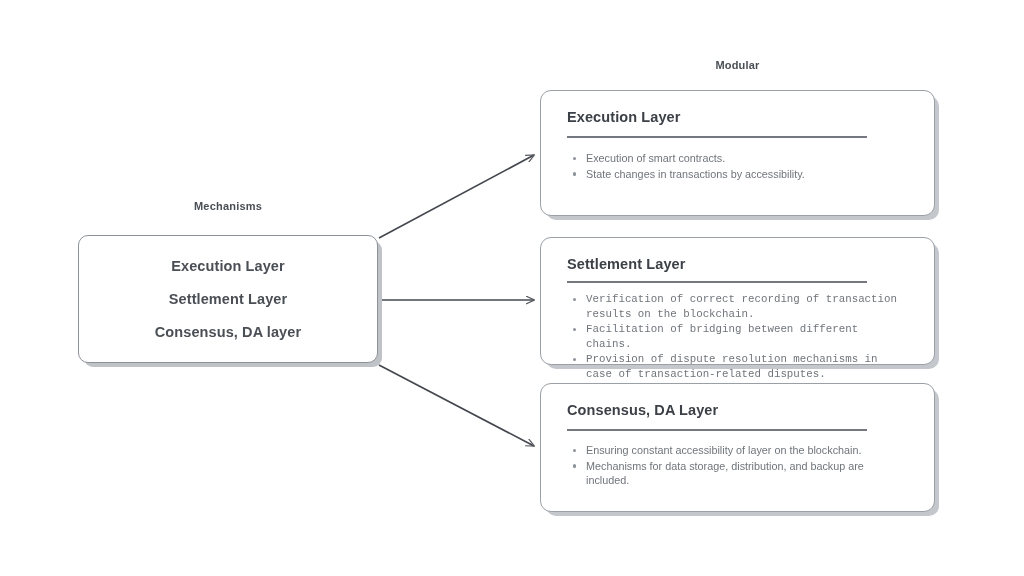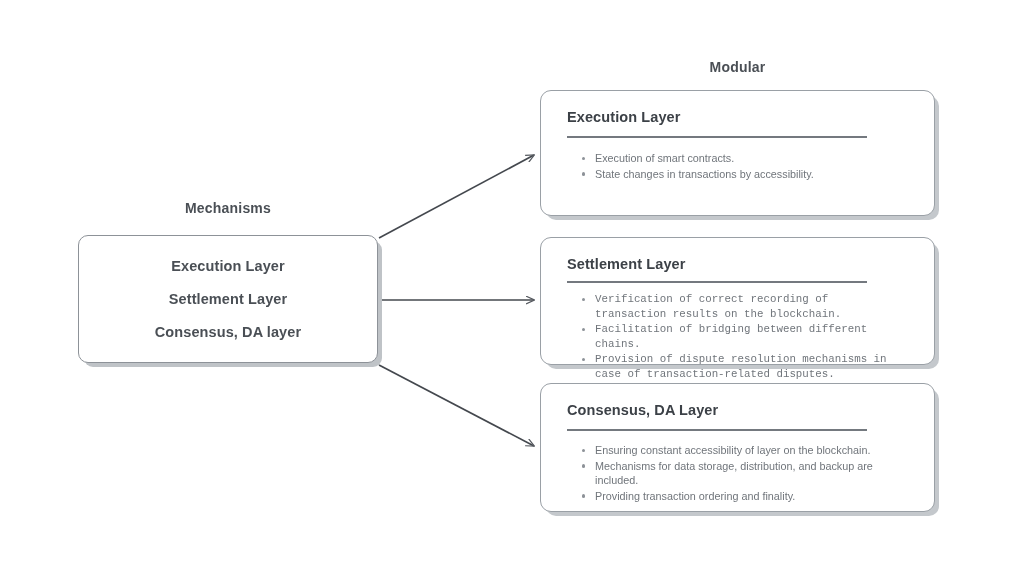--- a/index.html
+++ b/index.html
@@ -15,21 +15,21 @@
   }
   #stage {
     position: relative;
     width: 1024px;
     height: 576px;
   }
 
   
   .section-label {
     position: absolute;
-    font-size: 14px;
+    font-size: 11px;
     font-weight: bold;
     color: #4a4f55;
     letter-spacing: .2px;
     text-align: center;
     white-space: nowrap;
   }
   #label-monolithic {
     left: 78px;
     top: 200px;
     width: 300px;
@@ -91,21 +91,21 @@
   }
   .card-rule {
     margin-top: 11px;
     margin-bottom: 0;
     height: 2px;
     background: #74797f;
     width: 300px;
   }
   .card-list {
     list-style: none;
-    margin: 12px;
+    margin: 3px;
     padding: 0;
     margin-top: 13px;
   }
   .card-list li {
     position: relative;
     padding-left: 16px;
     font-size: 10.8px;
     line-height: 14.6px;
     color: #70757b;
     margin-bottom: 1px;
@@ -179,17 +179,16 @@
       <li>Provision of dispute resolution mechanisms in case of transaction-related disputes.</li>
     </ul>
   </div>
 
   <div class="card" id="card-consensus">
     <div class="card-title">Consensus, DA Layer</div>
     <div class="card-rule"></div>
     <ul class="card-list">
       <li>Ensuring constant accessibility of layer on the blockchain.</li>
       <li>Mechanisms for data storage, distribution, and backup are included.</li>
-      <li>Providing transaction ordering and finality.</li>
     </ul>
   </div>
 
 </div>
 
 </body></html>

